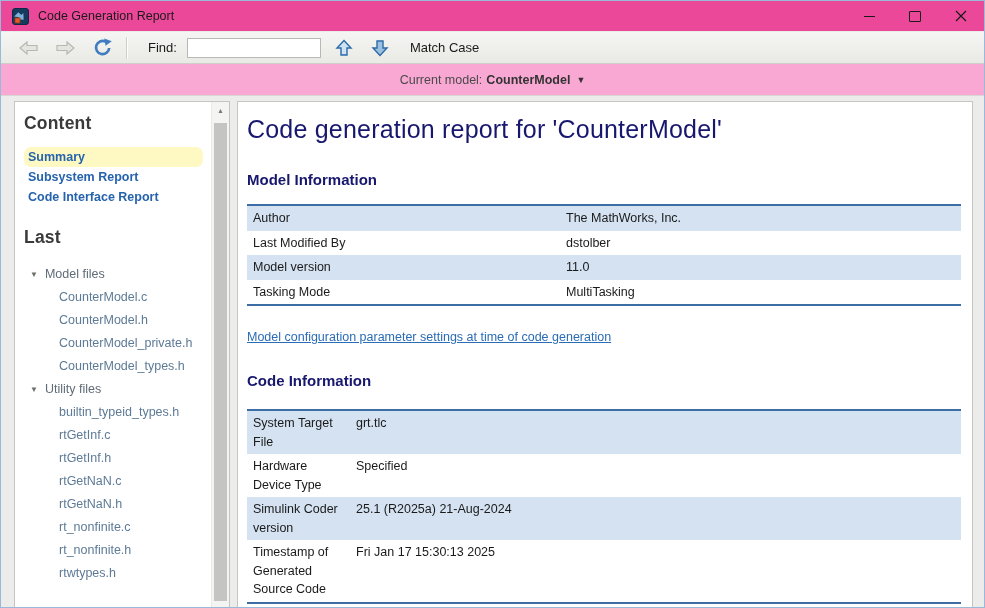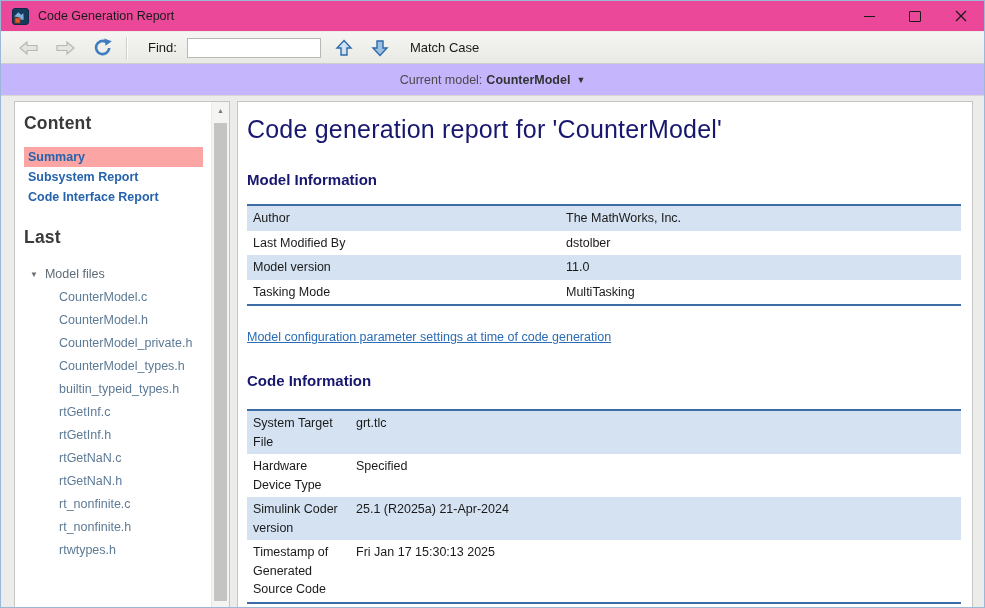--- a/index.html
+++ b/index.html
@@ -24,40 +24,40 @@
              border-bottom:1px solid #cfcfca; display:flex; align-items:center; }
   .tb-btn { display:flex; align-items:center; justify-content:center; padding:2px 5px; }
   .tb-sep { width:1px; height:22px; background:#cfcfca; border-right:1px solid #fdfdfc; margin:0 6px 0 8px; }
   .find-label { font-size:13px; color:#1a1a1a; margin:0 10px 0 14px; }
   .find-input { width:126px; height:18px; border:1px solid #b9b9b4; background:#fff;
                 font-family:"Liberation Sans",sans-serif; font-size:12px; padding:0 3px; }
   .match-case { font-size:13px; color:#1a1a1a; margin-left:16px; cursor:default; }
   .arrow-gap { margin-left:9px; }
 
   
-  .modelbar { height:31px; background:#c4b5fd; border-bottom:1px solid #d6d6d2;
+  .modelbar { height:31px; background:#f9a8d4; border-bottom:1px solid #d6d6d2;
               display:flex; align-items:center; justify-content:center;
               font-size:12.5px; color:#4a4a4a; }
   .modelbar .model-name { font-weight:bold; color:#333; margin-left:4px; }
   .modelbar .dd-arrow { font-size:9px; color:#333; margin-left:6px; }
 
   
   .content { position:absolute; top:100px; left:13px; width:959px; height:540px;
              display:flex; }
   .panel { background:#fff; border:1px solid #c5c5c2; }
   .sidebar { width:214px; position:relative; flex:0 0 auto; overflow:hidden; }
   .mainpanel { flex:1 1 auto; margin-left:7px; padding:13px 10px 0 9px; overflow:hidden; }
 
   
   .side-inner { padding:11px 26px 0 9px; }
   .side-h { font-size:17.5px; font-weight:bold; color:#3a3a3a; letter-spacing:0.2px; }
   .nav { margin-top:13px; }
   .nav-item { font-size:12.5px; font-weight:bold; color:#2563ad; padding:3px 4px 3px 4px;
               line-height:14px; cursor:pointer; }
-  .nav-item.selected { background:#fca5a5; }
+  .nav-item.selected { background:#fef9c3;border-radius:7px; }
   .side-h.code { margin-top:20px; }
   .tree { margin-top:15px; font-size:12.5px; }
   .tree-parent { color:#5f6b76; padding:4px 0 5px 6px; cursor:pointer; }
   .tree-parent .tri { display:inline-block; font-size:8px; color:#6e6e6a;
                       margin-right:7px; transform:translateY(-1px); }
   .tree-child { color:#5d7a96; padding:4px 0 5px 35px; cursor:pointer; }
 
   
   .sb-scroll { position:absolute; top:0; right:0; width:17px; height:100%;
                background:#f4f4f2; border-left:1px solid #eaeae7; }
@@ -158,20 +158,23 @@
         </div>
         <div class="side-h code">Last</div>
         <div class="tree">
           <div class="tree-parent">
             <span class="tri">▼</span><span>Model files</span>
           </div>
           <div class="tree-child">CounterModel.c</div>
           <div class="tree-child">CounterModel.h</div>
           <div class="tree-child">CounterModel_private.h</div>
           <div class="tree-child">CounterModel_types.h</div>
+          <div class="tree-parent">
+            <span class="tri">▼</span><span>Utility files</span>
+          </div>
           <div class="tree-child">builtin_typeid_types.h</div>
           <div class="tree-child">rtGetInf.c</div>
           <div class="tree-child">rtGetInf.h</div>
           <div class="tree-child">rtGetNaN.c</div>
           <div class="tree-child">rtGetNaN.h</div>
           <div class="tree-child">rt_nonfinite.c</div>
           <div class="tree-child">rt_nonfinite.h</div>
           <div class="tree-child">rtwtypes.h</div>
         </div>
       </div>
@@ -214,21 +217,21 @@
             <tr class="alt">
           <td class="lbl">System Target File</td>
           <td>grt.tlc</td>
         </tr>
         <tr>
           <td class="lbl">Hardware Device Type</td>
           <td>Specified</td>
         </tr>
         <tr class="alt">
           <td class="lbl">Simulink Coder version</td>
-          <td>25.1 (R2025a) 21-Apr-2024</td>
+          <td>25.1 (R2025a) 21-Aug-2024</td>
         </tr>
         <tr>
           <td class="lbl">Timestamp of Generated Source Code</td>
           <td>Fri Jan 17 15:30:13 2025</td>
         </tr>
       </tbody>
         </table>
     </div>
   </div>
 </div>

